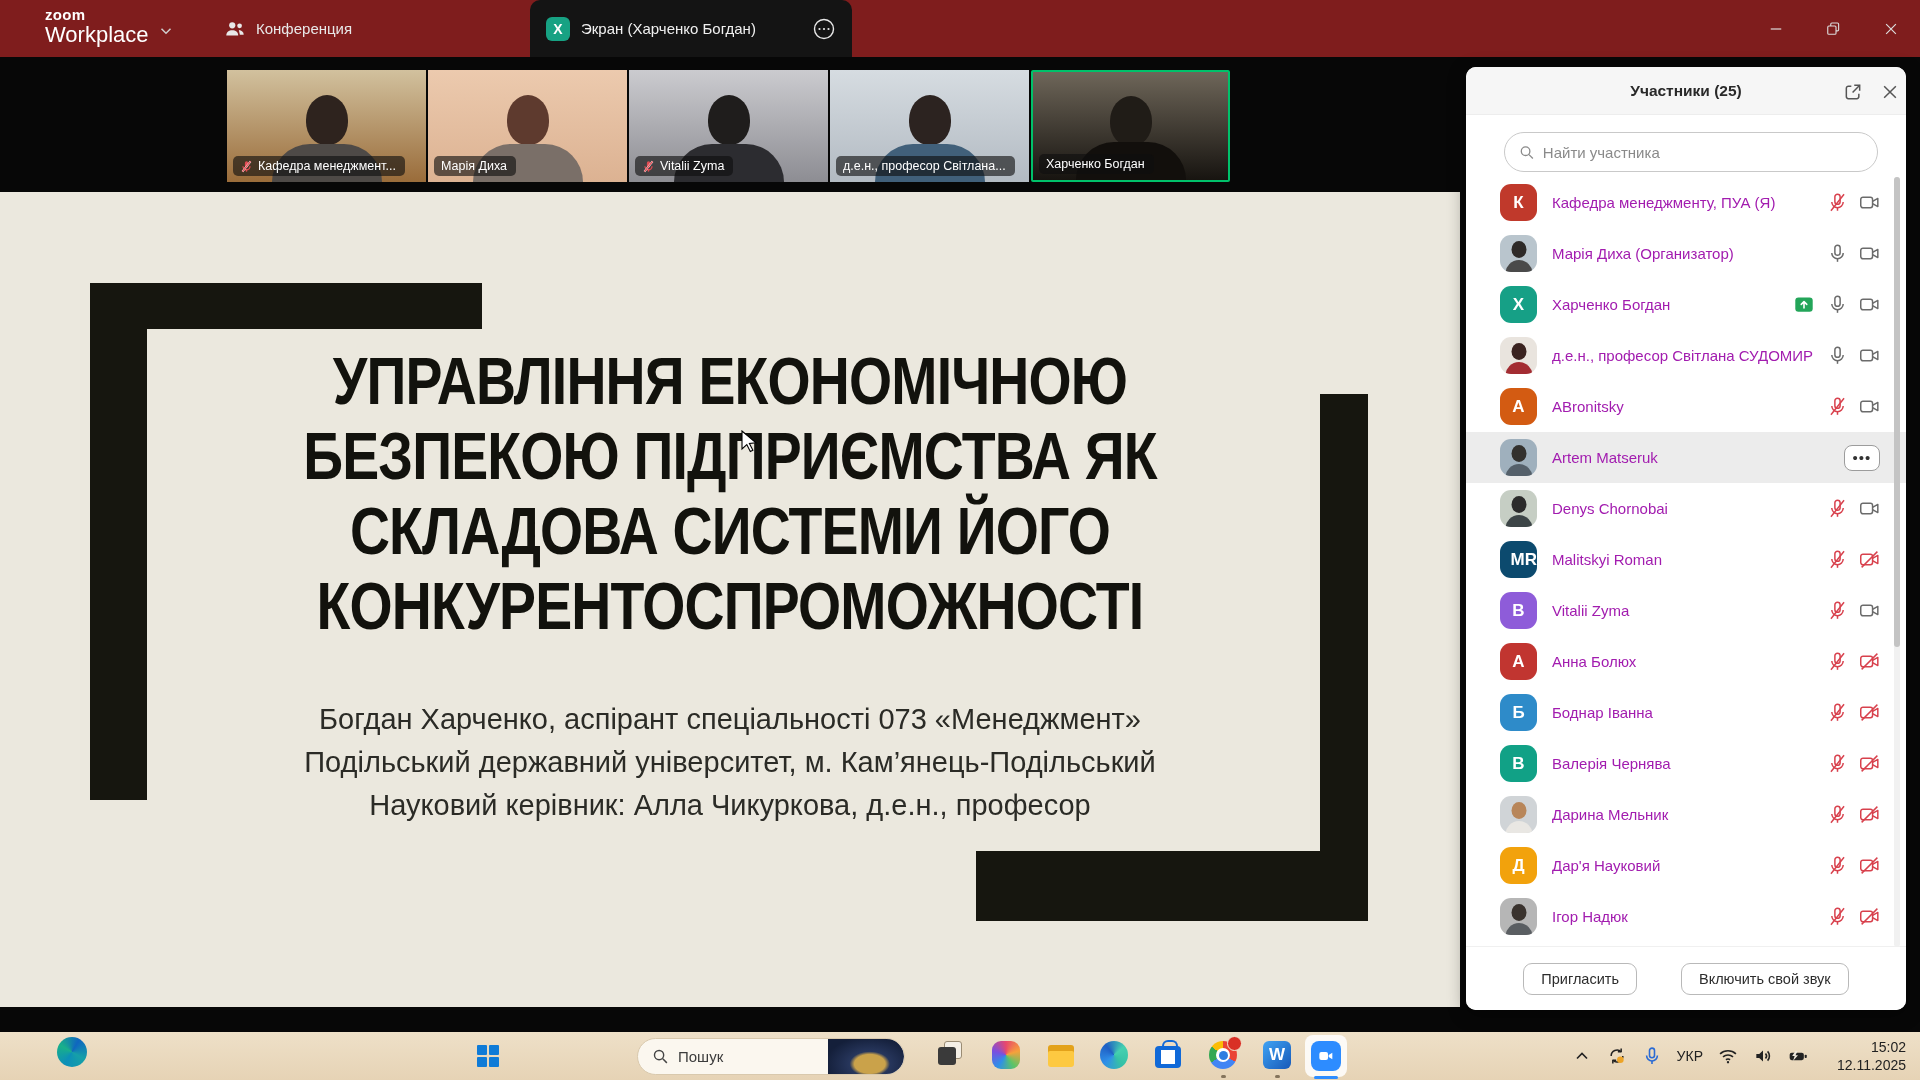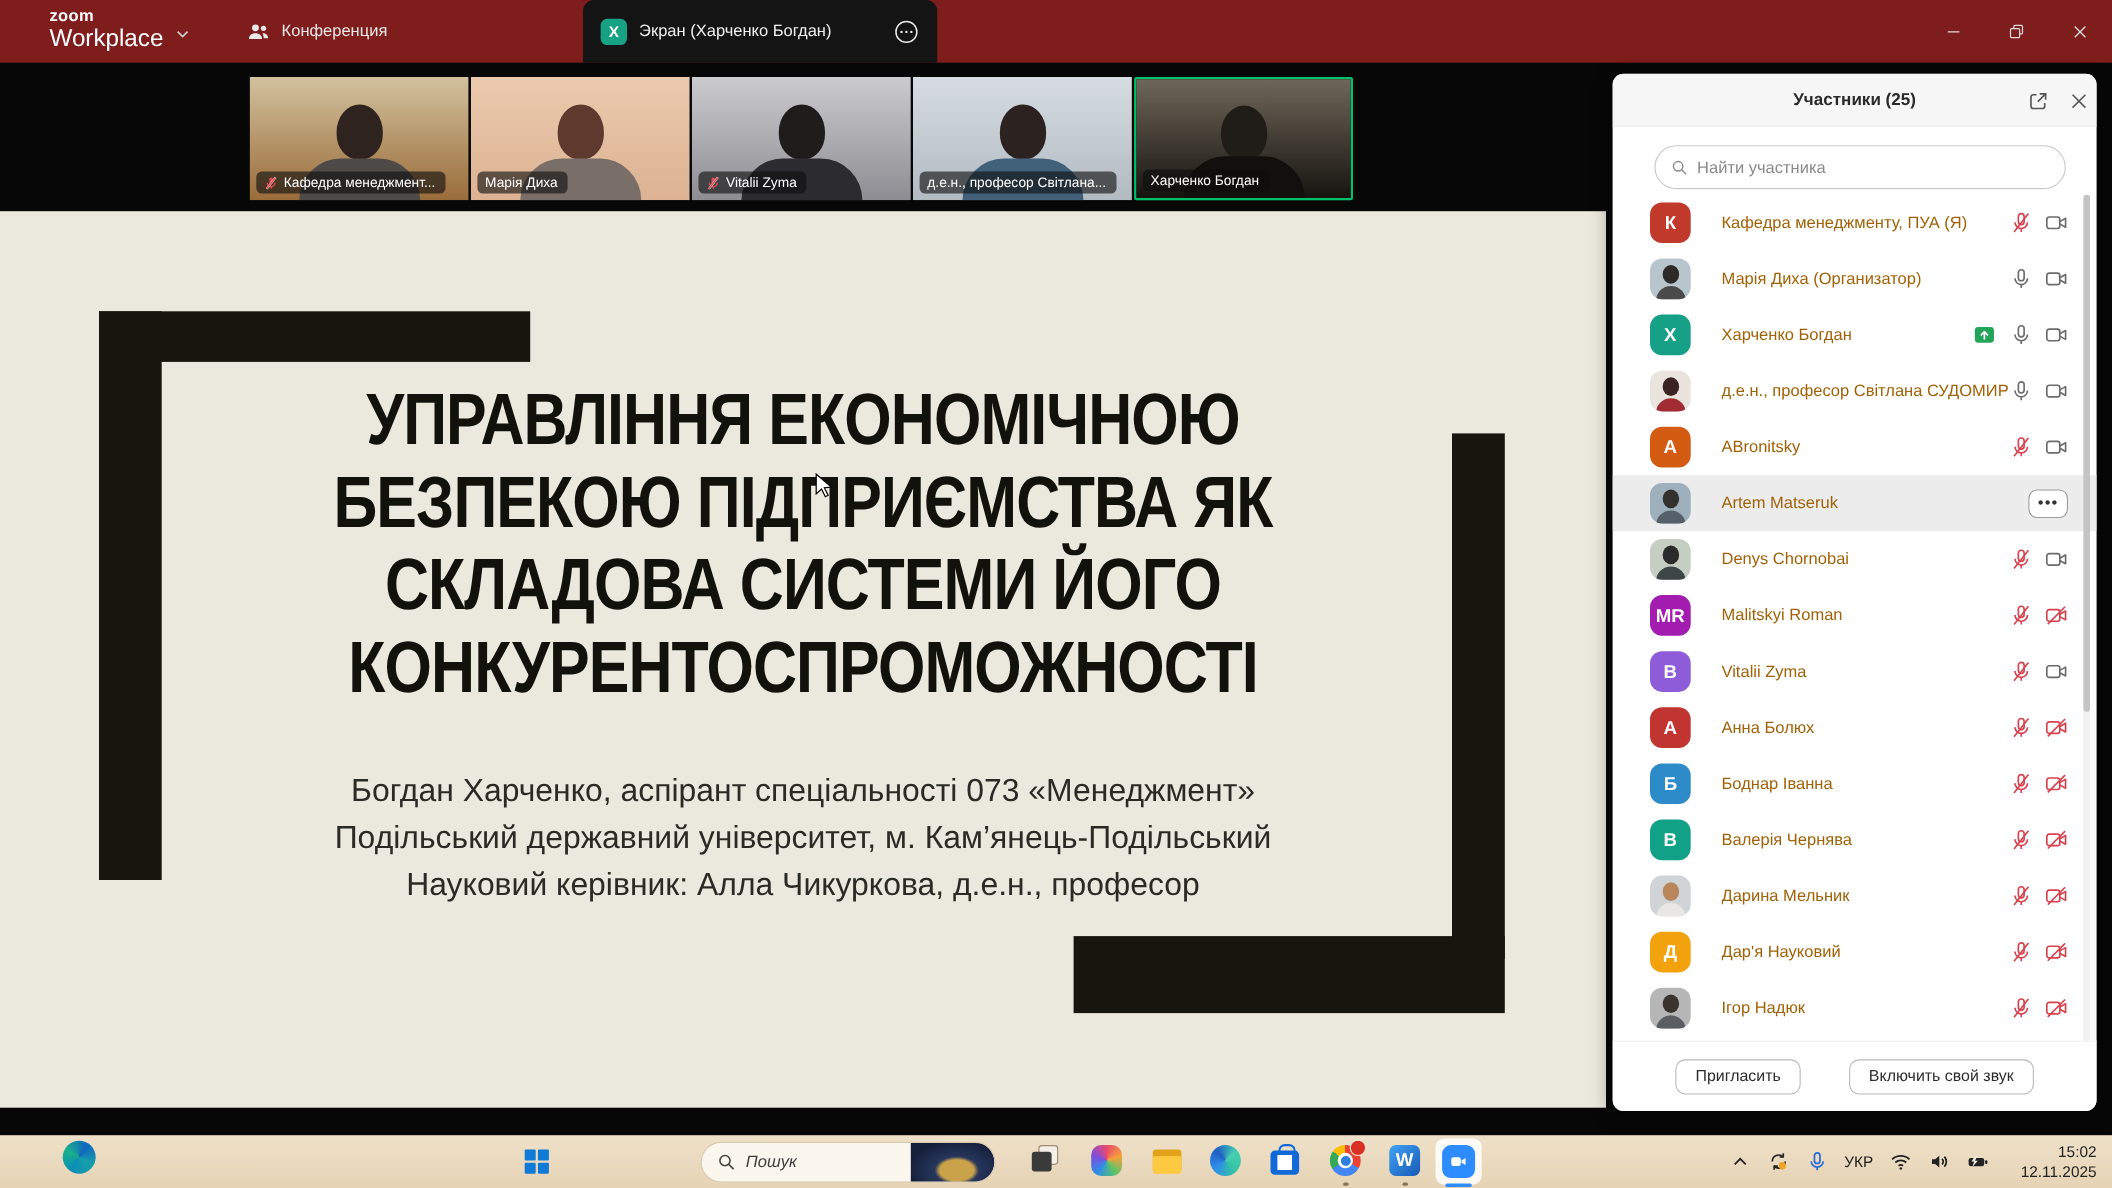--- a/index.html
+++ b/index.html
@@ -44,39 +44,39 @@
   .searchbox input { border:none; outline:none; font-size:15px; color:#333; width:100%; font-family:inherit; background:transparent; }
   .searchbox input::placeholder { color:#8a8a8a; }
   .plist { position:absolute; left:0; top:110px; width:100%; }
   .prow { position:relative; height:51px; display:flex; align-items:center; padding-left:34px; padding-right:26px; }
   .prow.hover { background:#ececec; }
   .avatar { position:relative; width:37px; height:37px; border-radius:11px; flex:none; overflow:hidden; display:flex; align-items:center; justify-content:center; }
   .avletter { color:#fff; font-size:17px; font-weight:700; }
   .avhead { position:absolute; left:50%; top:6px; transform:translateX(-50%); width:15px; height:17px; border-radius:50%; display:none; }
   .avbody { position:absolute; left:50%; bottom:-2px; transform:translateX(-50%); width:27px; height:14px; border-radius:14px 14px 0 0; display:none; }
   .avatar.photo .avhead, .avatar.photo .avbody { display:block; }
-  .pname { margin-left:28px; font-size:15px; color:#a16207; flex:1; white-space:nowrap; overflow:hidden; }
+  .pname { margin-left:15px; font-size:15px; color:#a21caf; flex:1; white-space:nowrap; overflow:hidden; }
   .picons { display:flex; align-items:center; gap:11px; flex:none; }
   .picons svg.ic { width:21px; height:21px; }
   .picons svg.share { width:24px; height:19px; }
   .morebtn { width:36px; height:26px; border:1px solid #9c9c9c; border-radius:8px; background:#fff; display:flex; align-items:center; justify-content:center; font-size:15px; color:#333; letter-spacing:1px; line-height:10px; }
   .pscroll-track { position:absolute; right:6px; top:110px; width:6px; height:770px; background:#f1f1f1; border-radius:3px; }
   .pscroll-thumb { position:absolute; right:6px; top:110px; width:6px; height:470px; background:#c4c4c4; border-radius:3px; }
   .pfoot { position:absolute; left:0; bottom:0; width:100%; height:64px; border-top:1px solid #f0f0f0; display:flex; align-items:center; justify-content:center; gap:44px; background:#fff; }
   .pbtn { border:1px solid #b9b9b9; border-radius:9px; background:#fff; color:#2d2d2d; font-size:14.5px; padding:7px 17px; white-space:nowrap; font-family:inherit; }
 
   
   .taskbar { position:absolute; left:0; top:1032px; width:1920px; height:48px; background:linear-gradient(180deg,#eee0c8,#e6d3b5); }
   .widget { position:absolute; left:16px; top:5px; display:flex; align-items:flex-end; gap:10px;flex-direction:column; }
   .wicon { width:30px; height:30px; border-radius:50%; background:conic-gradient(from 210deg,#0c8fb8,#19b08a,#0f66c0,#16a0a8,#0c8fb8); }
   .wtxt .wt1 { font-size:14px; color:#1c1c1c; line-height:16px; }
   .wtxt .wt2 { font-size:13px; color:#6b6355; line-height:15px; }
   .start { position:absolute; left:477px; top:13px; width:23px; height:23px; display:grid; grid-template-columns:10px 10px; grid-template-rows:10px 10px; gap:2px; }
   .start i { background:#0f7bd7; display:block; border-radius:1px; }
-  .tsearch { position:absolute; left:637px; top:6px; width:268px; height:37px; background:#fbf7ef; border:1px solid #d9c9ad; border-radius:19px; display:flex; align-items:center; padding:0 0 0 14px; gap:9px; overflow:hidden;font-style:italic; }
+  .tsearch { position:absolute; left:637px; top:6px; width:268px; height:37px; background:#fbf7ef; border:1px solid #d9c9ad; border-radius:19px; display:flex; align-items:center; padding:0 0 0 14px; gap:9px; overflow:hidden; }
   .tsearch .stext { color:#3c3c3c; font-size:15px; flex:1; }
   .colosseum { width:76px; height:37px; border-radius:0 19px 19px 0; background:radial-gradient(ellipse at 55% 70%, #caa24a 0 26%, #27365c 34%, #141f3a 75%); flex:none; }
   .appico { position:absolute; top:9px; width:30px; height:30px; }
   .dot { position:absolute; top:43px; width:5px; height:3px; border-radius:2px; background:#84745c; }
   .zoomhl { position:absolute; left:1305px; top:3px; width:42px; height:42px; background:rgba(255,255,255,.85); border-radius:8px; }
   .zoombar { position:absolute; left:1314px; top:44px; width:24px; height:3px; border-radius:2px; background:#2d8cff; }
   .tv-back { position:absolute; left:6px; top:0; width:18px; height:18px; background:#f4efe6; border:1px solid #9a8c74; border-radius:3px; }
   .tv-front { position:absolute; left:0; top:6px; width:18px; height:18px; background:#3a3a3a; border-radius:3px; }
   .copilot { width:28px; height:28px; border-radius:9px; background:conic-gradient(#e8486c,#f6a13b,#5bc467,#2f8fe8,#7a4fe0,#e8486c); }
   .folder-back { position:absolute; left:2px; top:4px; width:26px; height:20px; background:#e3a21a; border-radius:3px; }
@@ -384,21 +384,21 @@
               <path d="M12 18v3.5"></path>
               <path d="M4.5 21.5 19.5 2.5"></path>
             </svg>
             <svg class="ic" viewBox="0 0 24 24" fill="none" stroke="#6b6b6b" stroke-width="1.7">
               <rect x="2" y="6" width="13.5" height="12" rx="2.5"></rect>
               <path d="M15.5 10.8 21.5 7.4v9.2l-6-3.4" stroke-linejoin="round"></path>
             </svg>
           </div>
   </div>
         <div class="prow">
-    <div class="avatar" style="background: #a21caf;">
+    <div class="avatar" style="background: #0c4a6e; justify-content: flex-end;">
       <span class="avletter">MR</span>
 
     </div>
     <div class="pname">Malitskyi Roman</div>
     <div class="picons">
             <svg class="ic" viewBox="0 0 24 24" fill="none" stroke="#d8414d" stroke-width="1.7">
               <rect x="9" y="2.5" width="6" height="11.5" rx="3"></rect>
               <path d="M5.5 11.5a6.5 6.5 0 0 0 13 0"></path>
               <path d="M12 18v3.5"></path>
               <path d="M4.5 21.5 19.5 2.5"></path>

